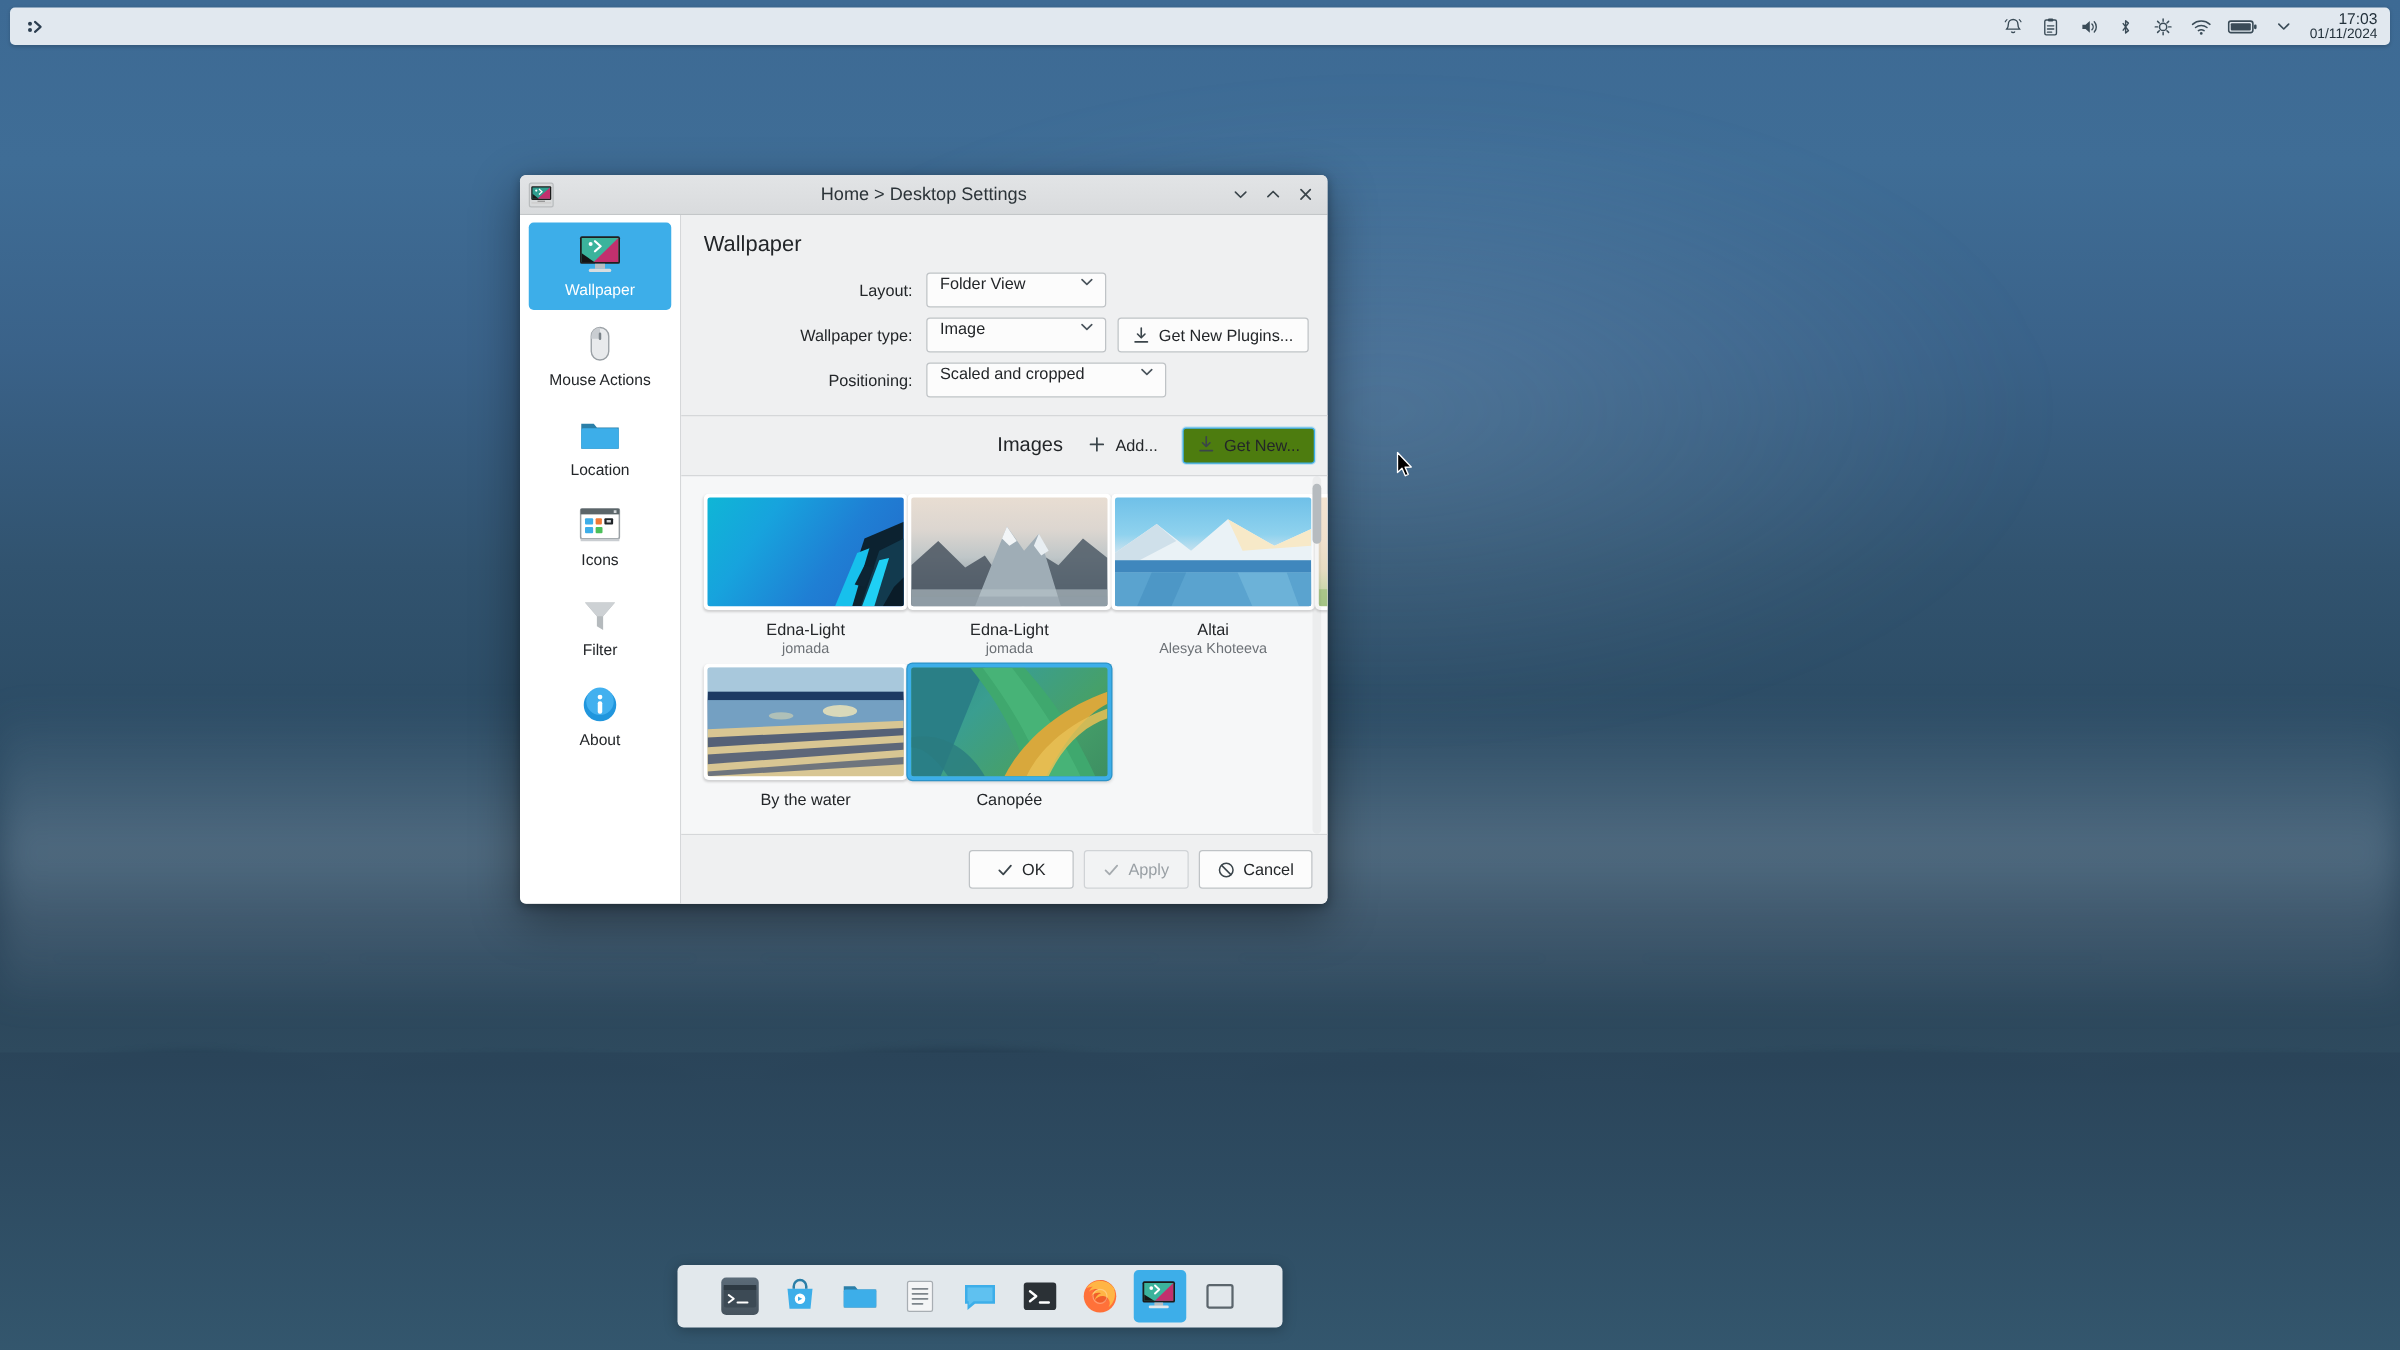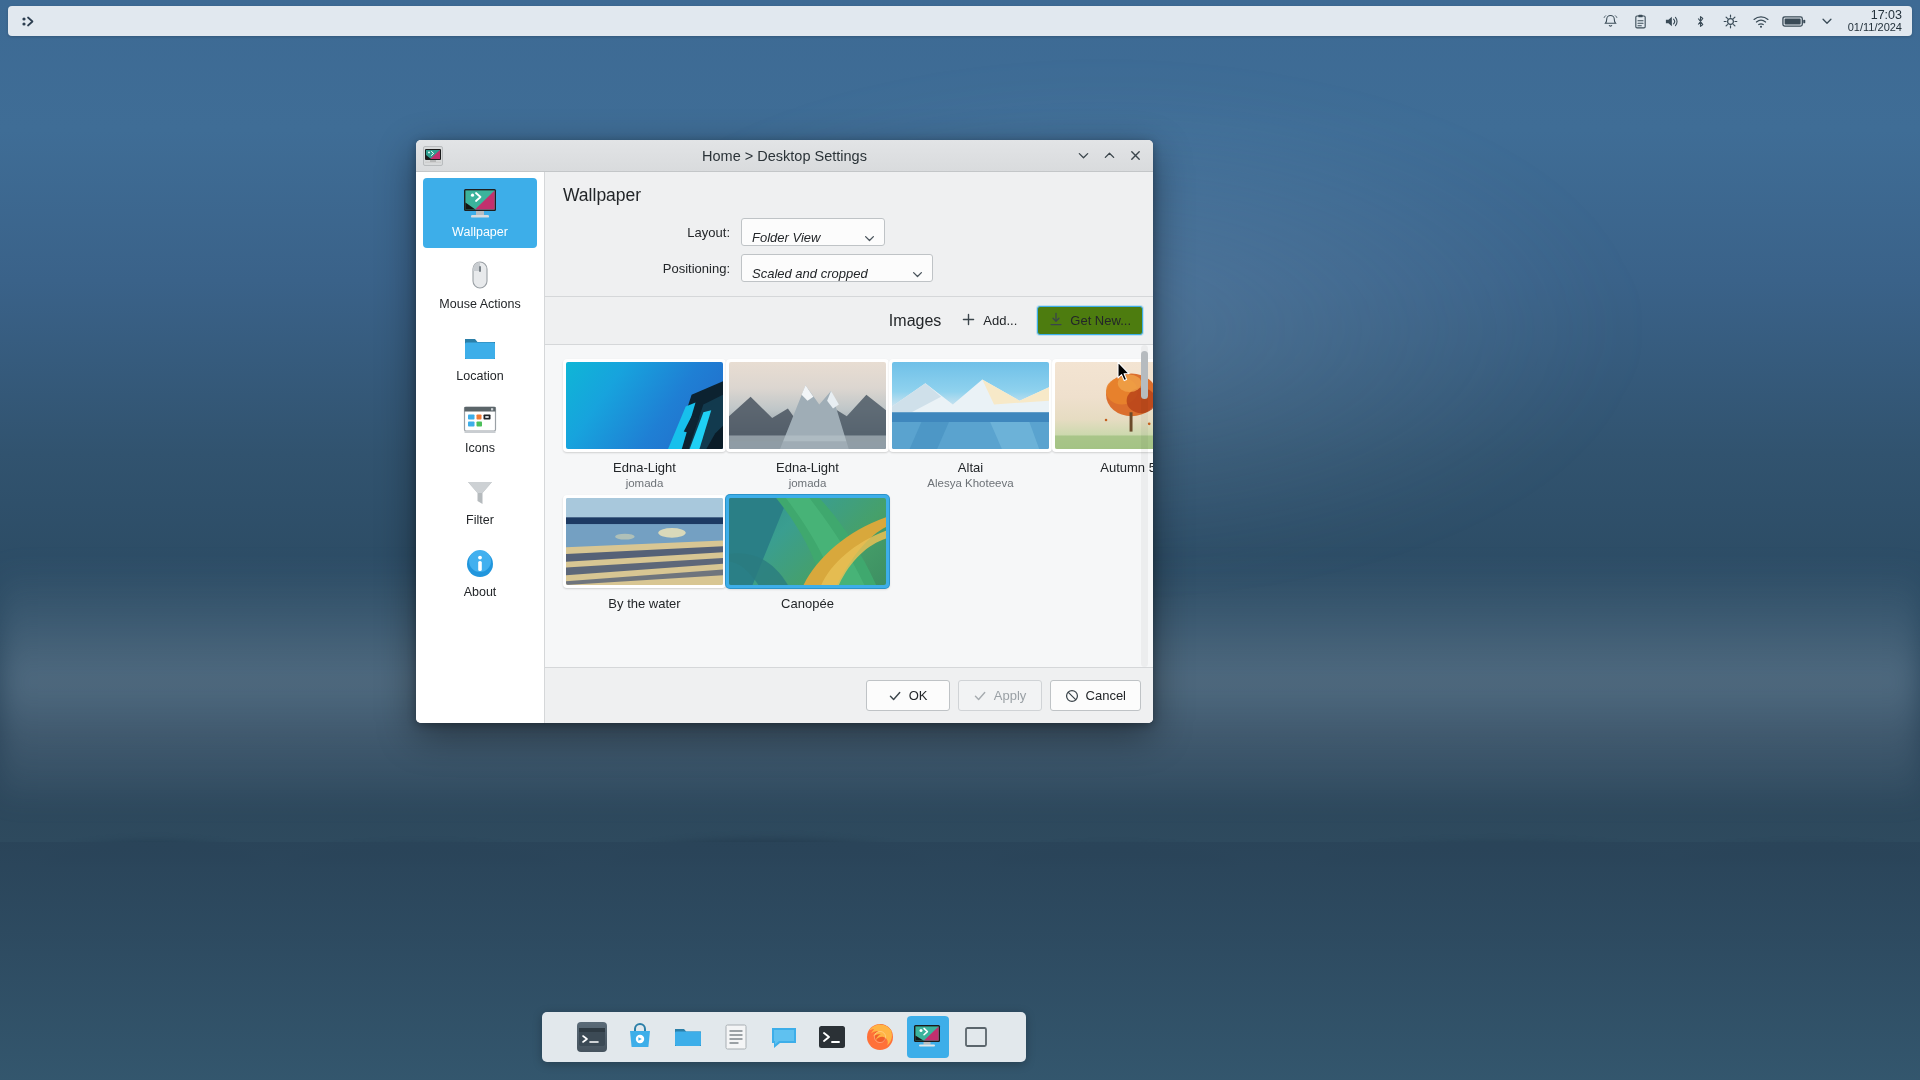--- a/index.html
+++ b/index.html
@@ -72,21 +72,21 @@
   #top-panel .tray .tray-icon { width:18px; height:18px; display:flex; align-items:center; justify-content:center; }
   #top-panel .clock {
     text-align: right; line-height: 1.05; padding-left: 4px; padding-right: 4px;
     color: #24323c;
   }
   #top-panel .clock .t { font-size: 12.5px; font-weight: 400; }
   #top-panel .clock .d { font-size: 11px; }
 
   
   #dialog {
-    position: absolute; left: 416px; top: 140px; width: 737px; height: 583px;
+    position: absolute; left: 416px; top: 140px; width: 646px; height: 583px;
     background: #eff0f1;
     border-radius: 5px;
     box-shadow: 0 12px 38px rgba(0,0,0,.42), 0 2px 8px rgba(0,0,0,.3);
     display: flex; flex-direction: column;
     overflow: hidden;
   }
   #titlebar {
     height: 32px; flex: 0 0 32px;
     background: linear-gradient(to bottom, #e2e4e6, #d9dbdd);
     border-bottom: 1px solid #c3c6c8;
@@ -130,22 +130,22 @@
 
   .form-rows { padding: 2px 0 14px 0; }
   .frow { display:flex; align-items:center; margin-bottom: 8px; }
   .frow .flabel {
     width: 196px; text-align: right; padding-right: 11px;
     font-size: 13px; color: #232629;
   }
   .combo {
     height: 28px; min-width: 144px; background: #fcfcfc;
     border: 1px solid #bfc3c6; border-radius: 3px;
-    display:flex; align-items:flex-end; padding: 0 8px 0 10px;
-    font-size: 13px; color: #232629; gap: 8px; font-style: italic;
+    display:flex; align-items:flex-start; padding: 0 8px 0 10px;
+    font-size: 13px; color: #232629; gap: 8px;
   }
   .combo .cval { flex: 1; white-space: nowrap; }
   .combo .chev { color: #4a545c; display:flex; }
   .combo.w-layout { width: 144px; }
   .combo.w-type { width: 144px; }
   .combo.w-pos { width: 192px; }
 
   .btn {
     height: 28px; background: #fcfcfc; border: 1px solid #bfc3c6; border-radius: 3px;
     display: inline-flex; align-items: center; gap: 7px; padding: 0 11px;
@@ -437,20 +437,41 @@
           <div class="combo w-layout">
             <span class="cval">Folder View</span>
             <span class="chev">
               <svg width="13" height="13" viewBox="0 0 14 14">
                   <path d="M2.8 5L7 9.2 11.2 5" stroke="#4a545c" stroke-width="1.4" fill="none" stroke-linecap="round" stroke-linejoin="round"></path>
                 </svg>
             </span>
           </div>
         </div>
 
+        <div class="frow">
+          <div class="flabel">Wallpaper type:</div>
+          <div class="combo w-type">
+            <span class="cval">Image</span>
+            <span class="chev">
+              <svg width="13" height="13" viewBox="0 0 14 14">
+                  <path d="M2.8 5L7 9.2 11.2 5" stroke="#4a545c" stroke-width="1.4" fill="none" stroke-linecap="round" stroke-linejoin="round"></path>
+                </svg>
+            </span>
+          </div>
+          <div class="btn" style="margin-left:9px;">
+            <span class="bico">
+              <svg width="14" height="15" viewBox="0 0 15 16">
+                  <path d="M7.5 1.5v8" stroke="#3b454b" stroke-width="1.4" stroke-linecap="round"></path>
+                  <path d="M4.3 6.6l3.2 3.2 3.2-3.2" stroke="#3b454b" stroke-width="1.4" fill="none" stroke-linecap="round" stroke-linejoin="round"></path>
+                  <path d="M2.2 13.4h10.6" stroke="#3b454b" stroke-width="1.4" stroke-linecap="round"></path>
+                </svg>
+            </span>
+            <span>Get New Plugins...</span>
+          </div>
+        </div>
 
         <div class="frow" style="margin-bottom:0;">
           <div class="flabel">Positioning:</div>
           <div class="combo w-pos">
             <span class="cval">Scaled and cropped</span>
             <span class="chev">
               <svg width="13" height="13" viewBox="0 0 14 14">
                   <path d="M2.8 5L7 9.2 11.2 5" stroke="#4a545c" stroke-width="1.4" fill="none" stroke-linecap="round" stroke-linejoin="round"></path>
                 </svg>
             </span>

